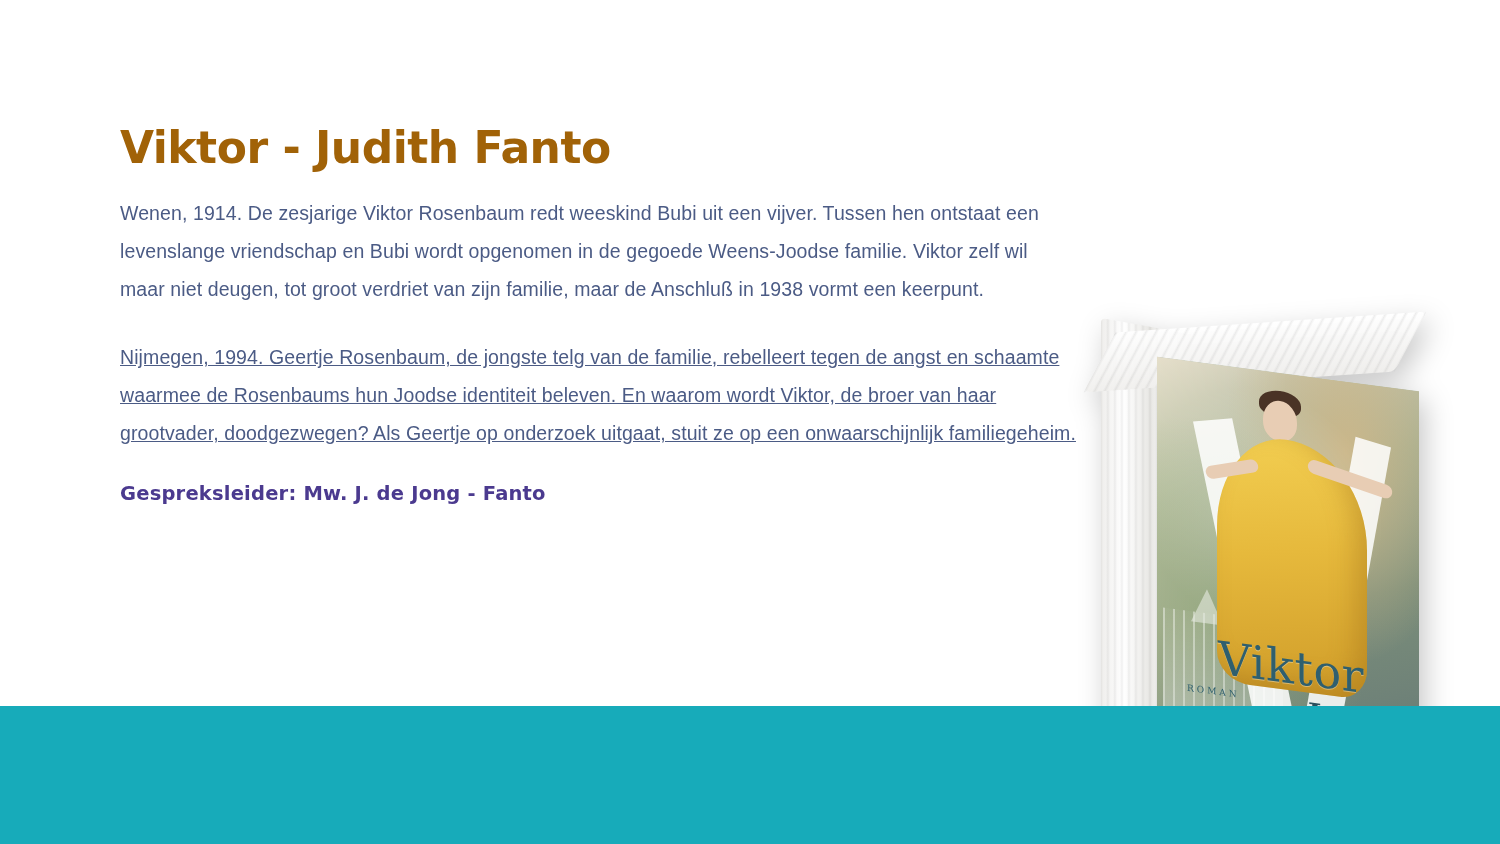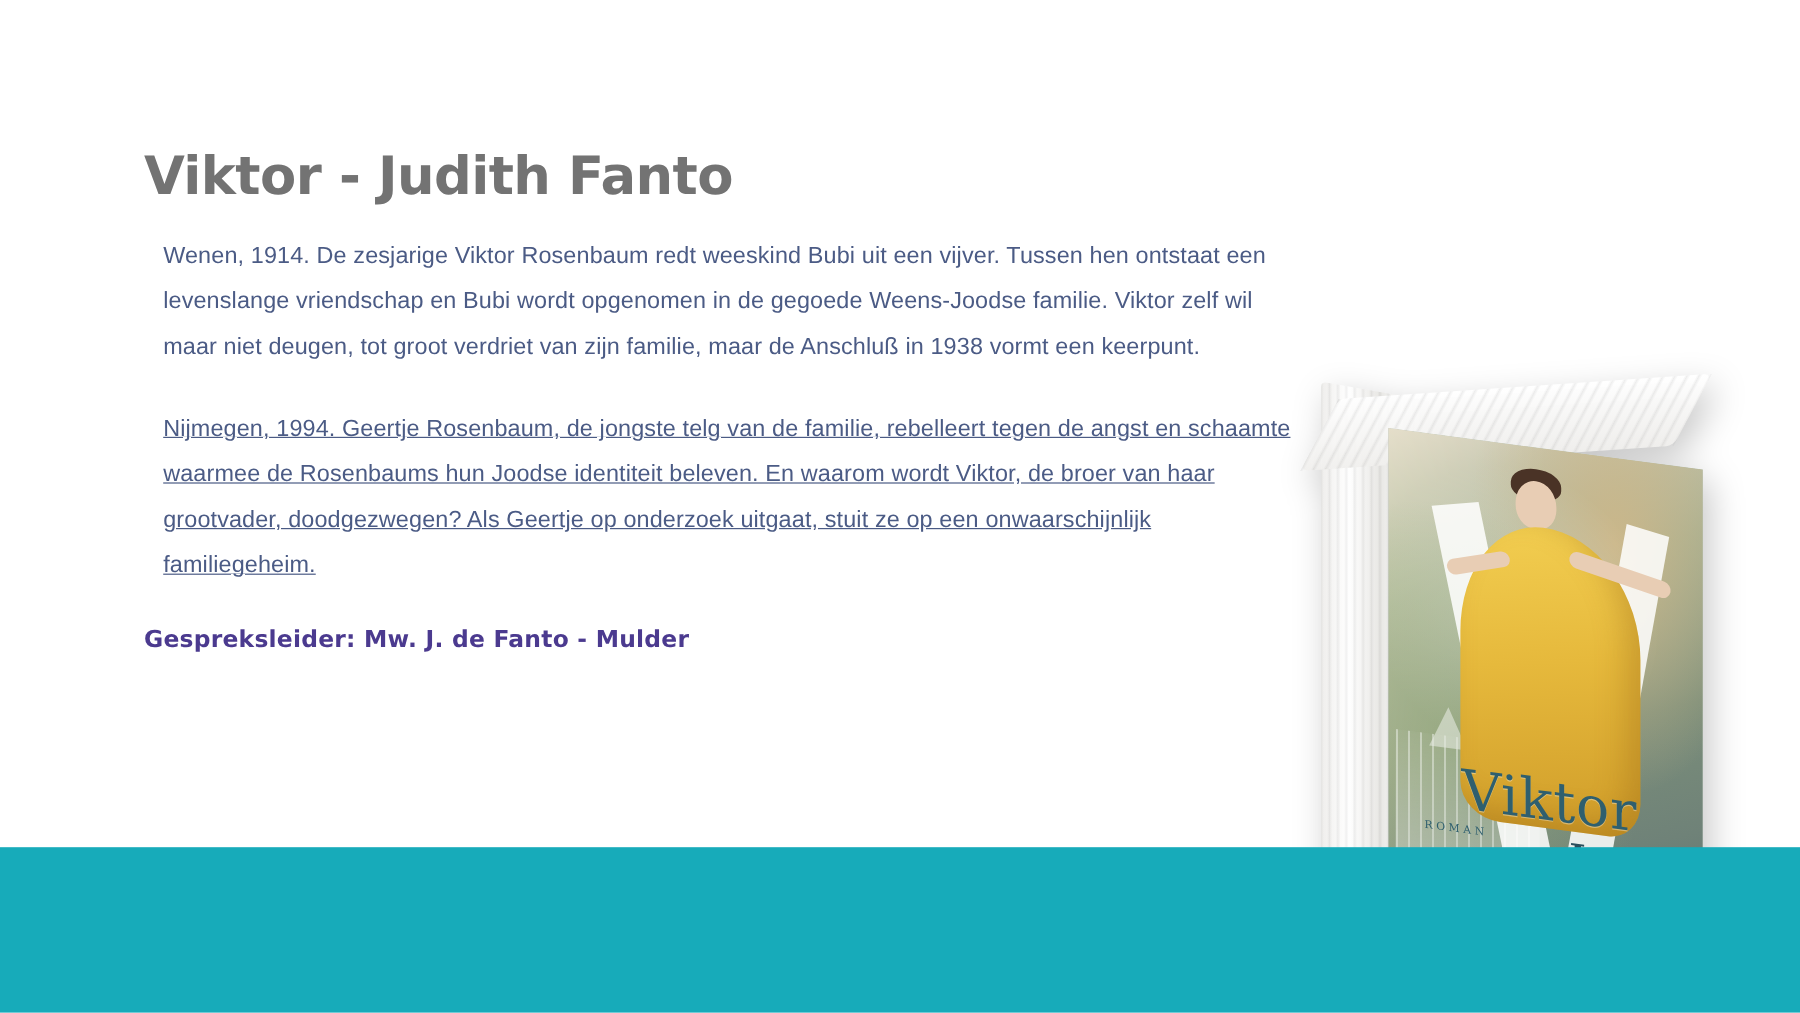--- a/index.html
+++ b/index.html
@@ -37,31 +37,31 @@
     left: 120px;
     top: 124px;
     width: 960px;
   }
 
   .title {
     font-family: "DejaVu Sans", sans-serif;
     font-size: 44px;
     font-weight: 700;
     letter-spacing: -0.5px;
-    color: #737373;
+    color: #a16207;
     margin: 0 0 22px 0;
     line-height: 1.1;
   }
 
   .paragraph {
     font-family: "Liberation Sans", sans-serif;
     font-size: 19.5px;
     line-height: 1.95;
     color: #4b5b85;
-    margin: 0 0 30px 16px;
+    margin: 0 0 30px 0;
     max-width: 950px;
     letter-spacing: 0.1px;
   }
 
   .paragraph.second {
     max-width: 960px;
     text-decoration: underline;
   }
 
   .moderator {
@@ -317,21 +317,21 @@
 
 <div class="slide">
 
   <div class="content">
     <h1 class="title">Viktor - Judith Fanto</h1>
 
     <p class="paragraph first">Wenen, 1914. De zesjarige Viktor Rosenbaum redt weeskind Bubi uit een vijver. Tussen hen ontstaat een levenslange vriendschap en Bubi wordt opgenomen in de gegoede Weens-Joodse familie. Viktor zelf wil maar niet deugen, tot groot verdriet van zijn familie, maar de Anschluß in 1938 vormt een keerpunt.</p>
 
     <p class="paragraph second">Nijmegen, 1994. Geertje Rosenbaum, de jongste telg van de familie, rebelleert tegen de angst en schaamte waarmee de Rosenbaums hun Joodse identiteit beleven. En waarom wordt Viktor, de broer van haar grootvader, doodgezwegen? Als Geertje op onderzoek uitgaat, stuit ze op een onwaarschijnlijk familiegeheim.</p>
 
-    <p class="moderator">Gespreksleider: Mw. J. de Fanto - Mulder</p>
+    <p class="moderator">Gespreksleider: Mw. J. de Jong - Fanto</p>
   </div>
 
   <div class="book-wrap">
     <div class="book">
       <div class="pages"></div>
       <div class="topfan"></div>
 
       <div class="cover">
         <div class="bg"></div>
         <div class="bg2"></div>

